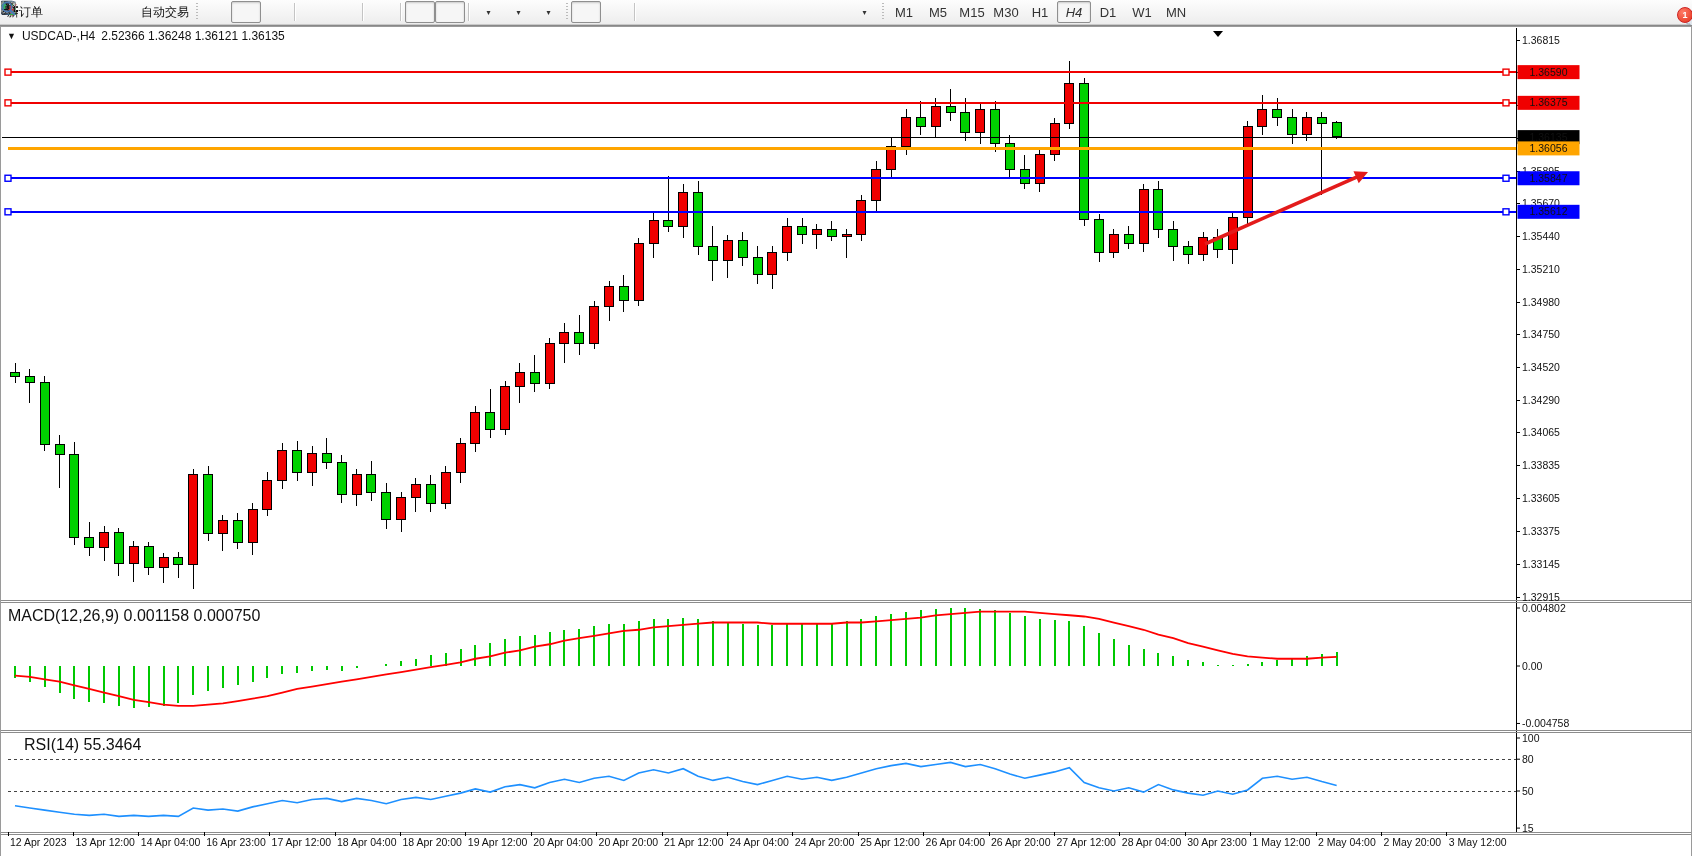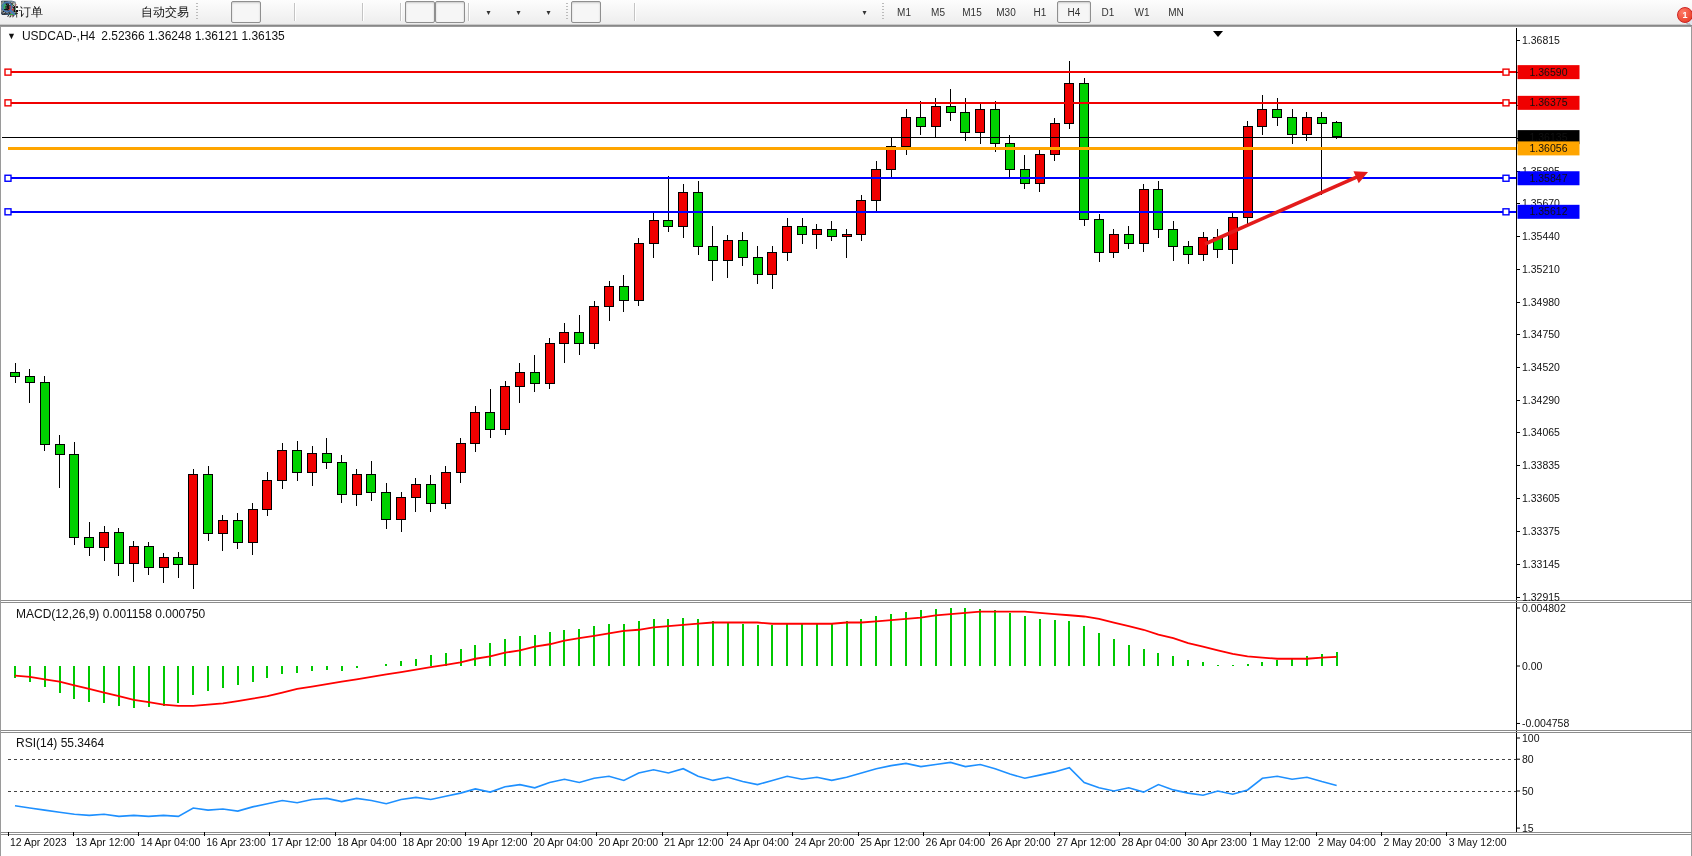--- a/index.html
+++ b/index.html
@@ -2,36 +2,36 @@
 <html><head>
 <meta charset="utf-8">
 <style>
   html,body{margin:0;padding:0;background:#f0f0f0;width:1692px;height:856px;overflow:hidden;
     font-family:"Liberation Sans",sans-serif;-webkit-font-smoothing:antialiased;}
   
   .toolbar{height:24px;display:flex;align-items:center;background:linear-gradient(#fdfdfd,#ededed);
     border-bottom:1px solid #c9c9c9;padding-left:3px;position:relative;}
   .tbtn{height:20px;min-width:22px;display:inline-flex;align-items:center;justify-content:center;
     gap:3px;padding:0 3px;border:1px solid transparent;border-radius:2px;font-size:12px;color:#222;cursor:default;}
-  .tbtn.active{background:#f6f6f6;border:1px solid #8f8f8f;box-shadow:inset 0 1px 2px rgba(0,0,0,.18);}
+  .tbtn.active{background:#f6f6f6;border:1px solid #8f8f8f;box-shadow:inset 0 1px 2px rgba(0,0,0,.18);font-style:italic;}
   .tsep{width:1px;height:18px;background:#c4c4c4;border-right:1px solid #fff;margin:0 3px;}
   .thandle{width:4px;height:18px;margin:0 2px;background-image:repeating-linear-gradient(#bbb 0 1px,transparent 1px 3px);background-size:2px 100%;background-repeat:no-repeat;background-position:center;}
-  .tf{font-size:10px;color:#333;min-width:26px;}
+  .tf{font-size:13px;color:#333;min-width:26px;}
   .cnlabel{font-size:12px;color:#111;}
   .right-tools{margin-left:auto;display:flex;align-items:center;margin-right:6px;gap:8px;}
   .chatwrap{position:relative;}
   .badge{position:absolute;top:-5px;right:-7px;width:14px;height:14px;border-radius:50%;
     background:radial-gradient(circle at 35% 30%,#ff7a66,#e3321b);color:#fff;font-size:9px;font-weight:bold;
     display:flex;align-items:center;justify-content:center;border:1px solid #c22;}
   
   .chartwin{position:relative;width:1692px;height:832px;background:#fff;border-top:1px solid #888;}
   .overlay{position:absolute;z-index:5;white-space:nowrap;color:#111;}
   .chart-title{top:3px;left:7px;font-size:12px;display:flex;align-items:center;gap:6px;}
   .chart-title .sym{font-weight:normal;}
-  .ind-header{font-size:12px;left:16px;}
+  .ind-header{font-size:16px;left:8px;}
   svg{position:absolute;top:0;left:0;}
   svg text{font-family:"Liberation Sans",sans-serif;font-size:10.5px;fill:#111;}
   .dd{font-size:8px;color:#333;margin-left:1px;}
 </style>
 </head>
 <body>
 
 <div class="toolbar">
   <div class="tbtn">
     <svg width="17" height="16" viewBox="0 0 17 16">
@@ -670,17 +670,17 @@
     <span class="sym">USDCAD-,H4</span>
     <span>2.52366 1.36248 1.36121 1.36135</span>
   </div>
 
   <div class="overlay ind-header" style="top:581px;">
     <span>MACD(12,26,9)</span>
     <span>0.001158</span>
     <span>0.000750</span>
   </div>
 
-  <div class="overlay ind-header" style="top:710px;">
+  <div class="overlay ind-header" style="top:710px;margin-left:16px;">
     <span>RSI(14)</span>
     <span>55.3464</span>
   </div>
 </div>
 
 </body></html>

